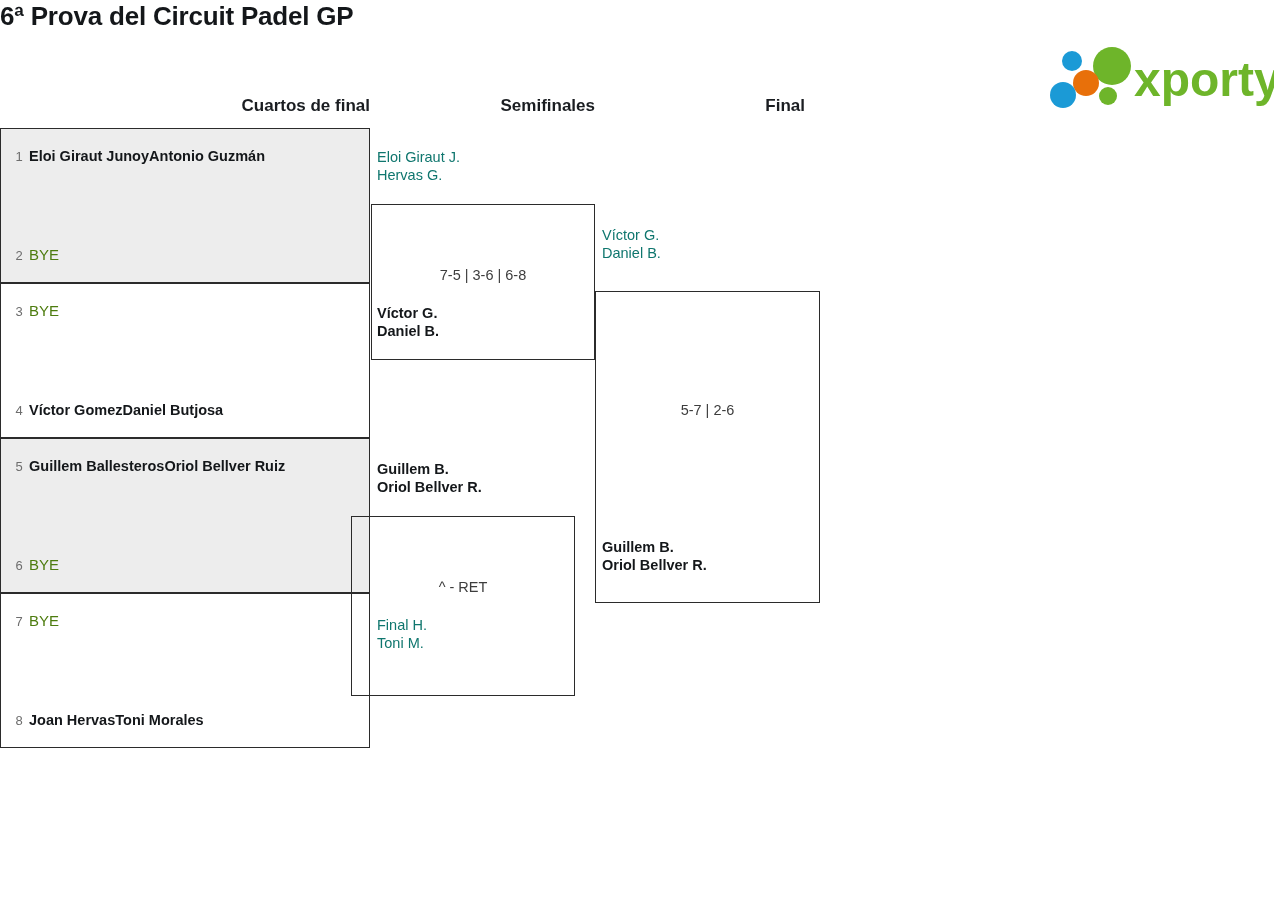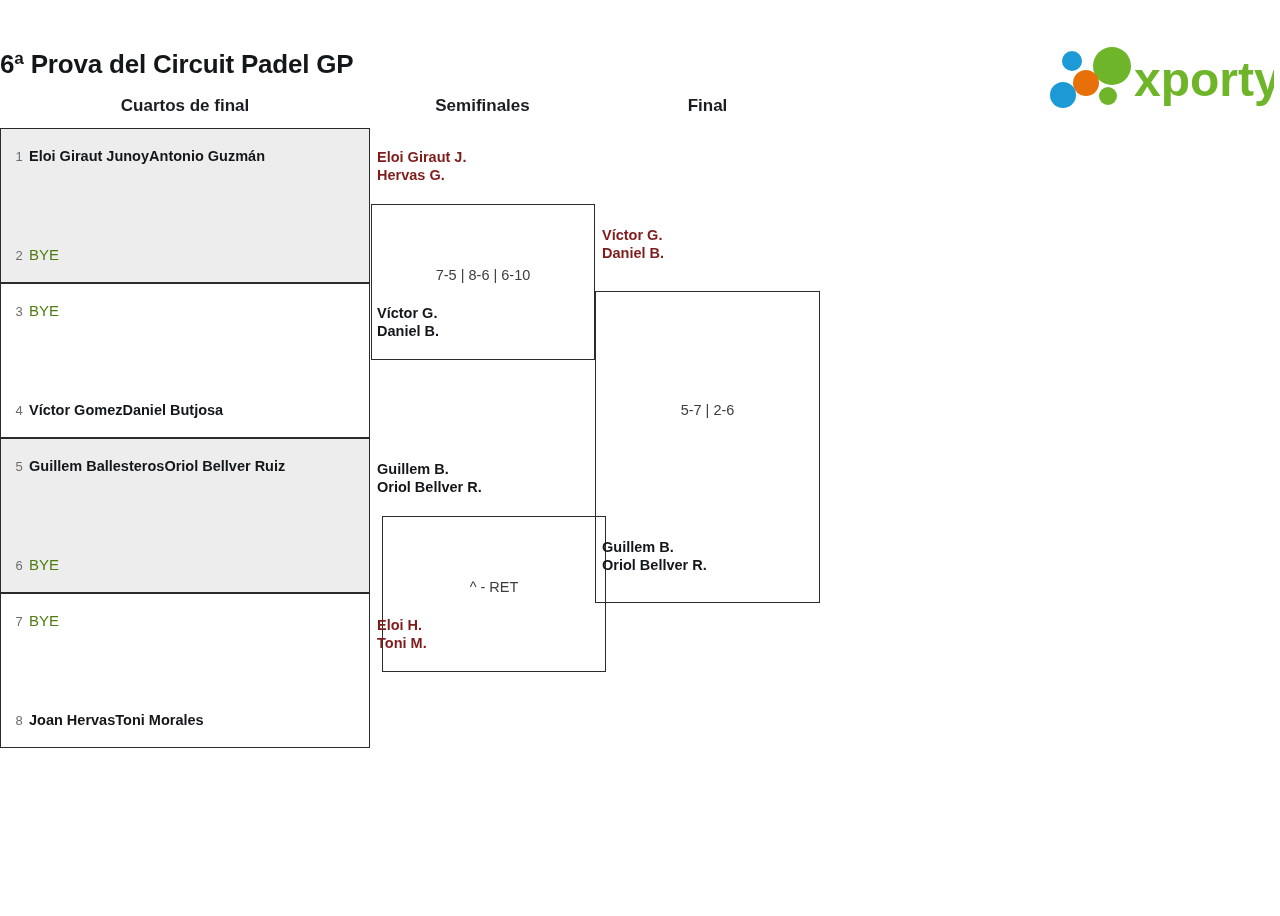--- a/index.html
+++ b/index.html
@@ -15,39 +15,38 @@
 
   
   .title-block { position: absolute; left: 0; top: 0; width: 900px; }
   .title-line {
     font-size: 26px;
     font-weight: 700;
     color: #14171a;
     letter-spacing: -0.2px;
     line-height: 33px;
     white-space: nowrap;
-    margin-top: 48px;
   }
 
   
   .logo { position: absolute; right: 6px; top: 6px; width: 228px; height: 62px; margin-top: 40px; }
 
   
   .round-header {
     position: absolute;
     font-size: 17px;
     font-weight: 600;
     color: #1a1d21;
     top: 96px;
-    text-align: center;
+    text-align: right;
     white-space: nowrap;
   }
   #rh-0 { left: 0px;   width: 370px; }
   #rh-1 { left: 370px; width: 225px; }
-  #rh-2 { left: 595px; width: 225px; }
+  #rh-2 { left: 580px; width: 225px; }
 
   
   #bracket { position: absolute; left: 0; top: 128px; width: 880px; height: 640px; }
 
   
   .qf-box {
     position: absolute;
     left: 0;
     width: 370px;
     border: 1.5px solid #2b2b2b;
@@ -104,21 +103,21 @@
   }
 
   
   .adv-names {
     position: absolute;
     display: flex;
     flex-direction: column;
     white-space: nowrap;
   }
   .adv-names .pname { font-size: 14.5px; line-height: 18px; }
-  .adv-names.loser .pname { font-weight: 700; color: #7f1d1d; }
+  .adv-names.loser .pname { font-weight: 400; color: #0f766e; }
   .adv-names.winner .pname { font-weight: 700; color: #14171a; }
 </style>
 </head>
 <body>
 
 <div id="root">
 
   <div class="title-block">
     <div class="title-line">6ª Prova del Circuit Padel GP</div>
   </div>
@@ -198,40 +197,40 @@
       <div class="slot bottom">
         <span class="seed">8</span>
         <span class="players">
           <span class="pname">Joan Hervas</span>
           <span class="pname">Toni Morales</span>
         </span>
       </div>
     </div>
 
     <div class="adv-box" style="left:371px; top:76px; width:224px; height:156px;">
-      <div class="score" style="top:62px;">7-5 | 8-6 | 6-10</div>
+      <div class="score" style="top:62px;">7-5 | 3-6 | 6-8</div>
     </div>
     <div class="adv-names loser" style="left:377px; top:20px;">
       <span class="pname">Eloi Giraut J.</span>
       <span class="pname">Hervas G.</span>
     </div>
     <div class="adv-names winner" style="left:377px; top:176px;">
       <span class="pname">Víctor G.</span>
       <span class="pname">Daniel B.</span>
     </div>
 
-    <div class="adv-box" style="left:382px; top:388px; width:224px; height:156px;">
+    <div class="adv-box" style="left:351px; top:388px; width:224px; height:180px;">
       <div class="score" style="top:62px;">^ - RET</div>
     </div>
     <div class="adv-names winner" style="left:377px; top:332px;">
       <span class="pname">Guillem B.</span>
       <span class="pname">Oriol Bellver R.</span>
     </div>
     <div class="adv-names loser" style="left:377px; top:488px;">
-      <span class="pname">Eloi H.</span>
+      <span class="pname">Final H.</span>
       <span class="pname">Toni M.</span>
     </div>
 
     <div class="adv-box" style="left:595px; top:155px; width:225px; height:312px;margin-top:8px;">
       <div class="score" style="top:110px;">5-7 | 2-6</div>
     </div>
     <div class="adv-names loser" style="left:602px; top:98px;">
       <span class="pname">Víctor G.</span>
       <span class="pname">Daniel B.</span>
     </div>

